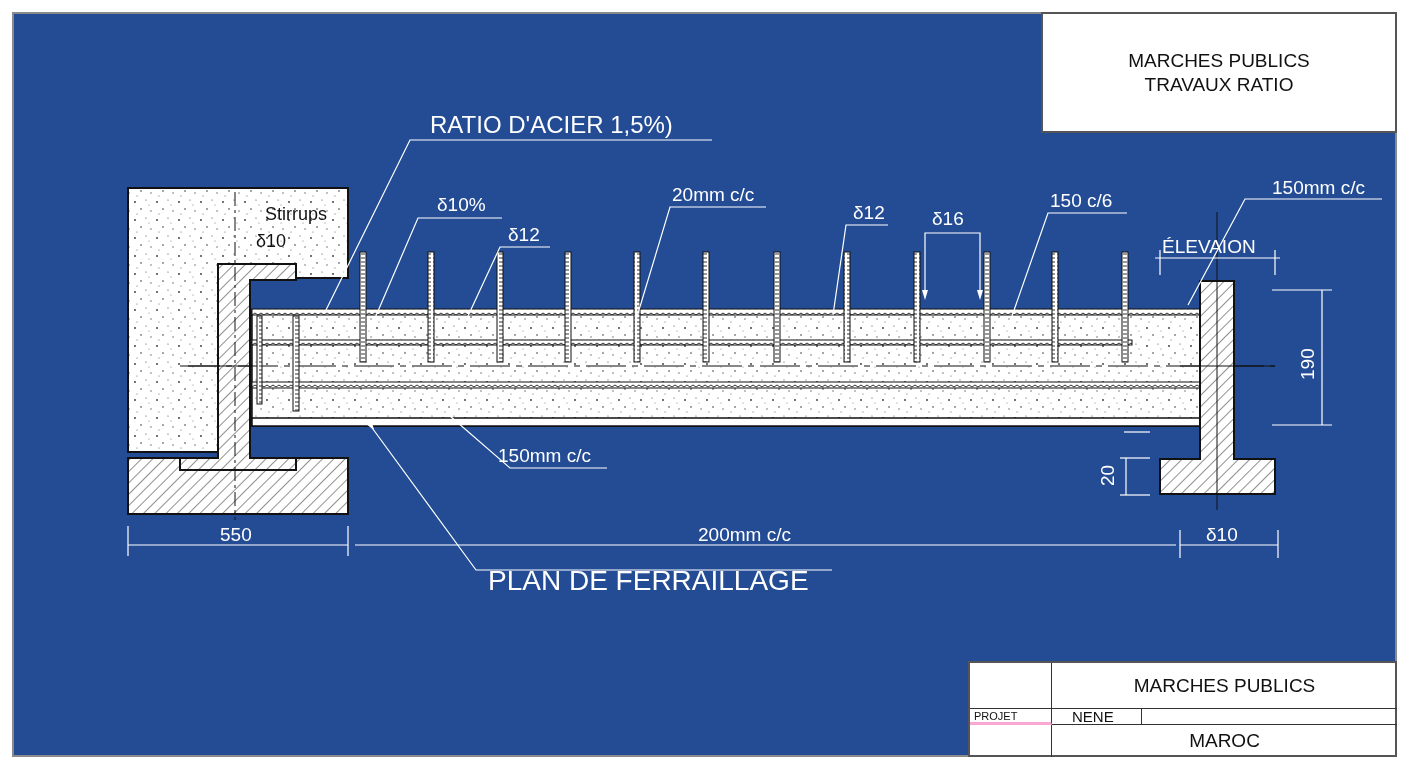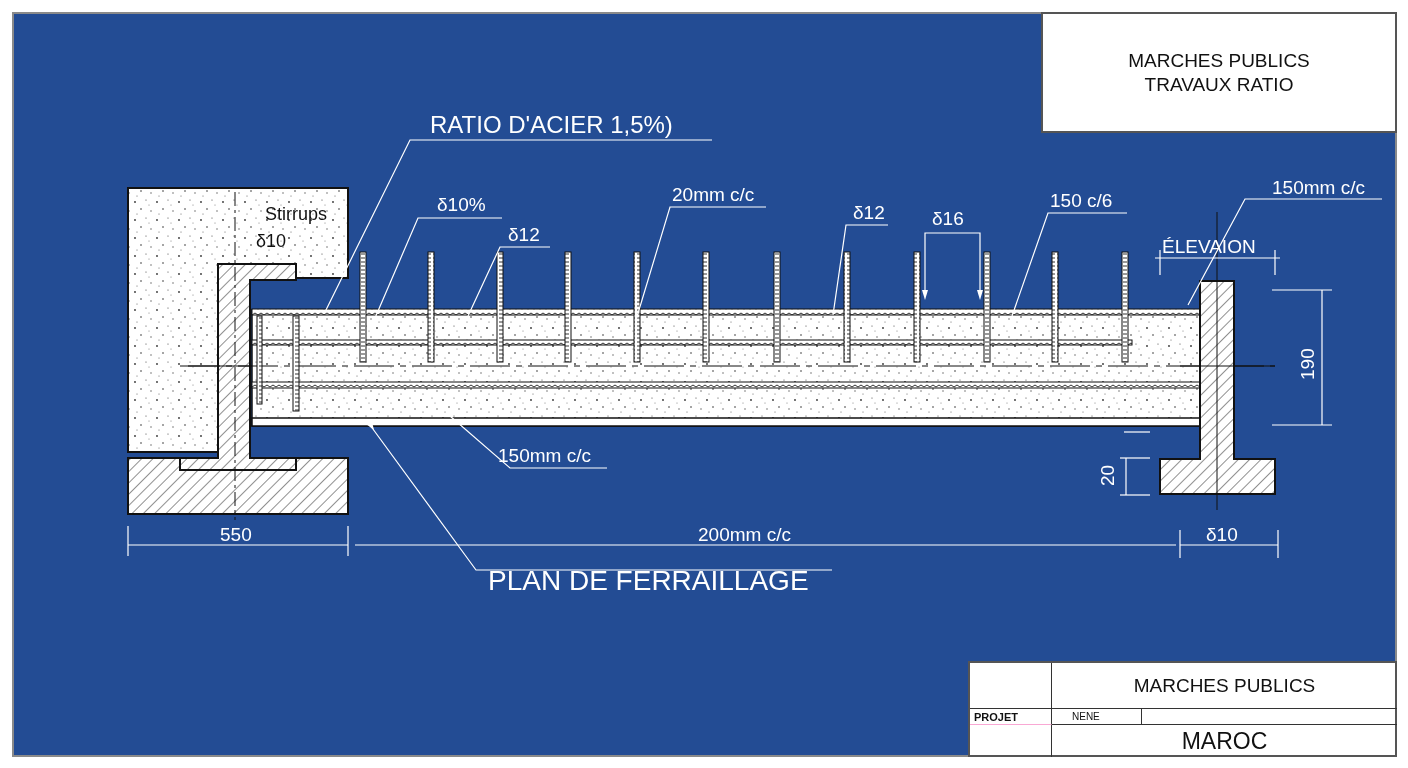--- a/index.html
+++ b/index.html
@@ -139,18 +139,18 @@
 </svg>
 
 <div class="tb-top">
   <div>MARCHES PUBLICS</div>
   <div>TRAVAUX RATIO</div>
 </div>
 
 <div class="tb-bottom">
   <div class="tb-cell" style="left:0;top:0;width:82px;height:46px;border-right:1px solid #333;border-bottom:1px solid #333;"></div>
   <div class="tb-cell" style="left:82px;top:0;width:345px;height:46px;border-bottom:1px solid #333;justify-content:center;font-size:19px;">MARCHES PUBLICS</div>
-  <div class="tb-cell" style="left:0;top:46px;width:82px;height:16px;border-right:1px solid #333;border-bottom:1px solid #f9a8d4;font-size:11px;padding-left:4px;font-weight:bold;">PROJET</div>
-  <div class="tb-cell" style="left:82px;top:46px;width:90px;height:16px;border-right:1px solid #333;border-bottom:1px solid #333;font-size:10px;padding-left:20px;">NENE</div>
+  <div class="tb-cell" style="left:0;top:46px;width:82px;height:16px;border-right:1px solid #333;border-bottom:3px solid #f9a8d4;font-size:11px;padding-left:4px;">PROJET</div>
+  <div class="tb-cell" style="left:82px;top:46px;width:90px;height:16px;border-right:1px solid #333;border-bottom:1px solid #333;font-size:15px;padding-left:20px;">NENE</div>
   <div class="tb-cell" style="left:172px;top:46px;width:255px;height:16px;border-bottom:1px solid #333;"></div>
   <div class="tb-cell" style="left:0;top:62px;width:82px;height:32px;border-right:1px solid #333;"></div>
-  <div class="tb-cell" style="left:82px;top:62px;width:345px;height:32px;justify-content:center;font-size:23px;">MAROC</div>
+  <div class="tb-cell" style="left:82px;top:62px;width:345px;height:32px;justify-content:center;font-size:19px;">MAROC</div>
 </div>
 
 </body></html>

